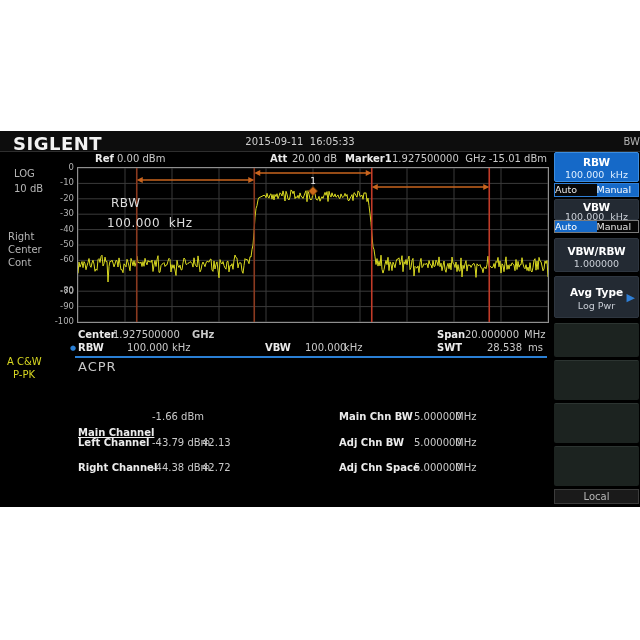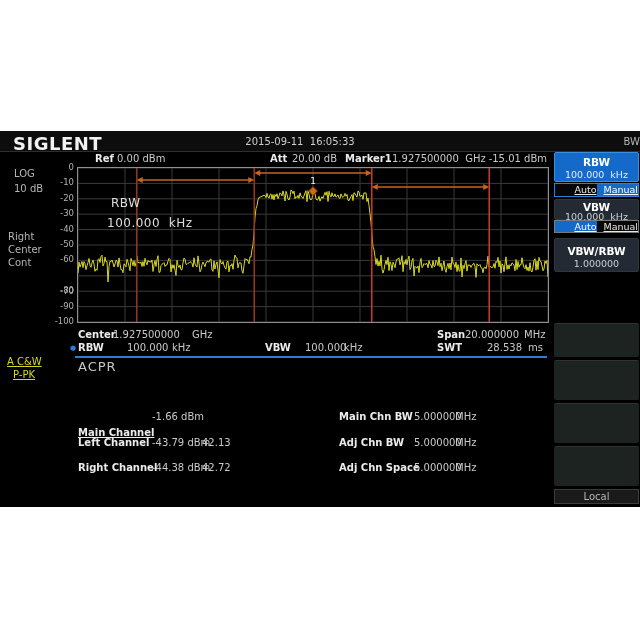--- a/index.html
+++ b/index.html
@@ -13,21 +13,21 @@
   .topbar{position:absolute;left:0;top:0;width:640px;height:21px;background:#0d0d0d;
           border-bottom:1px solid #2e2e2e;box-sizing:border-box;}
   .brand{position:absolute;left:13px;top:2px;font-size:18px;font-weight:bold;color:#f2f2f2;letter-spacing:.5px;}
   .datetime{position:absolute;left:180px;width:240px;top:5px;text-align:center;font-size:10px;color:#cdcdcd;white-space:pre;}
   .panel-header{position:absolute;left:553px;width:87px;top:5px;text-align:right;font-size:10px;color:#b4b4b4;}
 
   
   .lbl{font-size:10px;font-weight:bold;color:#ebebeb;}
   .val{font-size:10px;color:#c9c9c9;}
   .side{font-size:10px;color:#b6b6b6;}
-  .side-y{font-size:10px;color:#d8d821;text-decoration:underline;}
+  .side-y{font-size:10px;color:#d8d821;}
 
   
   .plot{position:absolute;left:77px;top:36px;width:470px;height:154px;border:1px solid #8f8f8f;background:#000;}
   .plot svg{position:absolute;left:0;top:0;}
   .ytick{position:absolute;left:38px;width:36px;text-align:right;font-size:8.5px;color:#b2b2b2;}
   .rbw-ov{position:absolute;color:#dedede;font-size:12px;letter-spacing:.5px;white-space:pre;}
 
   .blue-line{position:absolute;left:75px;top:225px;width:472px;height:2px;background:#2a7fd4;}
   .bullet{position:absolute;font-size:7px;color:#2a7fd4;}
   .acpr-title{position:absolute;left:78px;top:228px;font-size:13px;color:#c6c6c6;letter-spacing:1px;}
@@ -35,21 +35,21 @@
   
   .rpanel{position:absolute;left:554px;top:21px;width:85px;height:355px;}
   .skey{position:absolute;left:0;width:85px;border-radius:2px;box-sizing:border-box;text-align:center;}
   .skey .klabel{position:absolute;left:0;width:100%;font-size:10.5px;font-weight:bold;color:#ffffff;}
   .skey .kvalue{position:absolute;left:0;width:100%;font-size:9.5px;color:#c9ced6;}
   .key-blue{background:#1569c8;border:1px solid #3b8de0;}
   .key-blue .kvalue{color:#ddeeff;}
   .key-dark{background:#232a33;border:1px solid #2e3640;}
   .key-empty{background:#1c2320;border-top:1px solid #2c3431;}
   .toggle{position:absolute;left:0;width:85px;display:flex;box-sizing:border-box;}
-  .toggle-opt{flex:1;font-size:9.5px;color:#e8e8e8;text-align:right;background:#070707;text-decoration:underline;}
+  .toggle-opt{flex:1;font-size:9.5px;color:#e8e8e8;text-align:left;background:#070707;}
   .toggle-opt.on{background:#1569c8;color:#ffffff;}
   .tg-rbw{border:1px solid #2f7fd6;}
   .tg-vbw{border:1px solid #7a7a7a;}
   .submenu-arrow{position:absolute;right:3px;top:14px;font-size:11px;color:#2f7fd6;}
   .local-key{position:absolute;left:0;top:337px;width:85px;height:15px;background:#1a1a1a;
              border:1px solid #3c3c3c;box-sizing:border-box;text-align:center;
              font-size:10px;color:#b5b5b5;line-height:13px;}
 </style>
 </head>
 <body>
@@ -133,21 +133,21 @@
           <polygon points="411.25,19 405.25,16 405.25,22" fill="#c8641e"></polygon>
           <rect x="231.8" y="19.9154" width="6.4" height="6.4" transform="rotate(45 235 23.1154)" fill="#cc6a1a" stroke="#5a2d00" stroke-width="0.8"></rect>
           <text x="235" y="16.1154" text-anchor="middle" fill="#f0f0f0" font-size="9" font-family="DejaVu Sans, sans-serif">1</text>
         </svg>
       <div class="rbw-ov" style="left:33px;top:28px;">RBW</div>
       <div class="rbw-ov" style="left:29px;top:48px;">100.000  kHz</div>
     </div>
 
     <span class="abs lbl" style="left:78px;top:198px;">Center</span>
     <span class="abs val" style="left:113px;top:198px;">1.927500000</span>
-    <span class="abs val" style="left:192px;top:198px;">GHz</span>
+    <span class="abs val" style="left:192px;top:198px;font-weight:bold;">GHz</span>
     <span class="abs lbl" style="left:437px;top:198px;">Span</span>
     <span class="abs val" style="left:465px;top:198px;">20.000000</span>
     <span class="abs val" style="left:524px;top:198px;">MHz</span>
 
     <span class="abs bullet" style="left:70px;top:213px;">●</span>
     <span class="abs lbl" style="left:78px;top:211px;">RBW</span>
     <span class="abs val" style="left:127px;top:211px;">100.000</span>
     <span class="abs val" style="left:172px;top:211px;">kHz</span>
     <span class="abs lbl" style="left:265px;top:211px;">VBW</span>
     <span class="abs val" style="left:305px;top:211px;">100.000</span>
@@ -198,20 +198,25 @@
       <div class="toggle tg-vbw" style="top:68px;height:13px;">
         <div class="toggle-opt on" style="line-height:11px;">Auto</div>
         <div class="toggle-opt" style="line-height:11px;">Manual</div>
       </div>
 
       <div class="skey key-dark" style="top:86px;height:34px;">
         <div class="klabel" style="top:6px;">VBW/RBW</div>
         <div class="kvalue" style="top:19px;">1.000000</div>
       </div>
 
+      <div class="skey key-dark" style="top:124px;height:42px;">
+        <div class="klabel" style="top:9px;">Avg Type</div>
+        <div class="kvalue" style="top:23px;">Log Pwr</div>
+        <div class="submenu-arrow">▶</div>
+      </div>
 
       <div class="skey key-empty" style="top:171px;height:34px;"></div>
       <div class="skey key-empty" style="top:208px;height:40px;"></div>
       <div class="skey key-empty" style="top:251px;height:40px;"></div>
       <div class="skey key-empty" style="top:294px;height:40px;"></div>
 
       <div class="local-key">Local</div>
     </div>
 
   </div>

